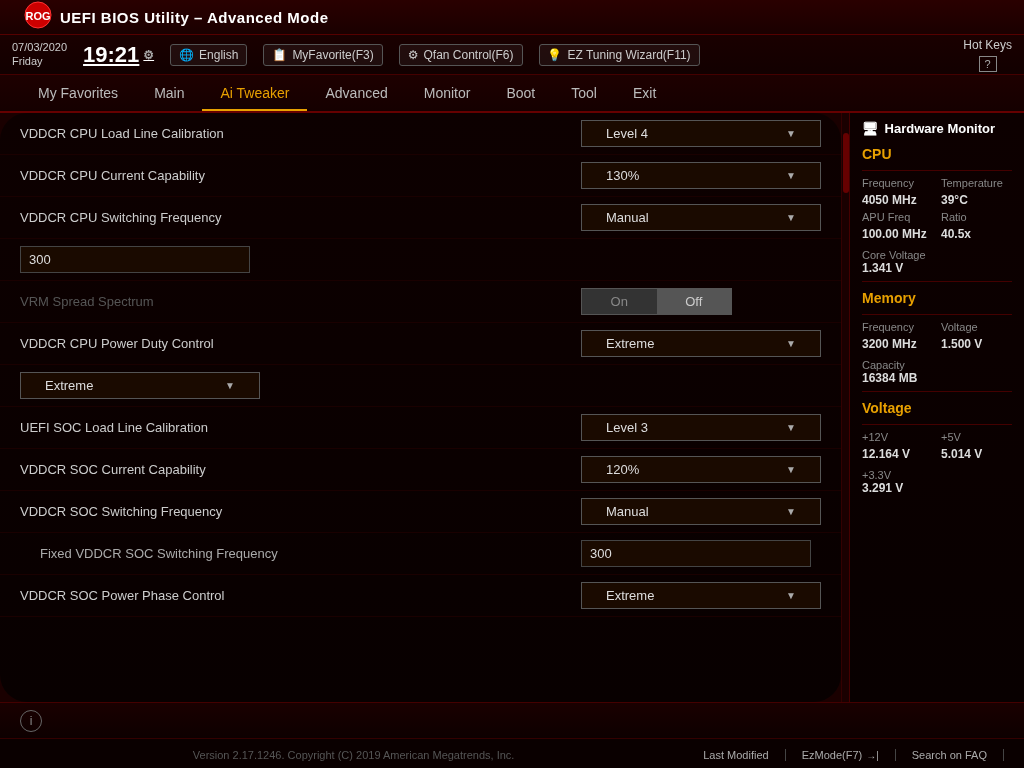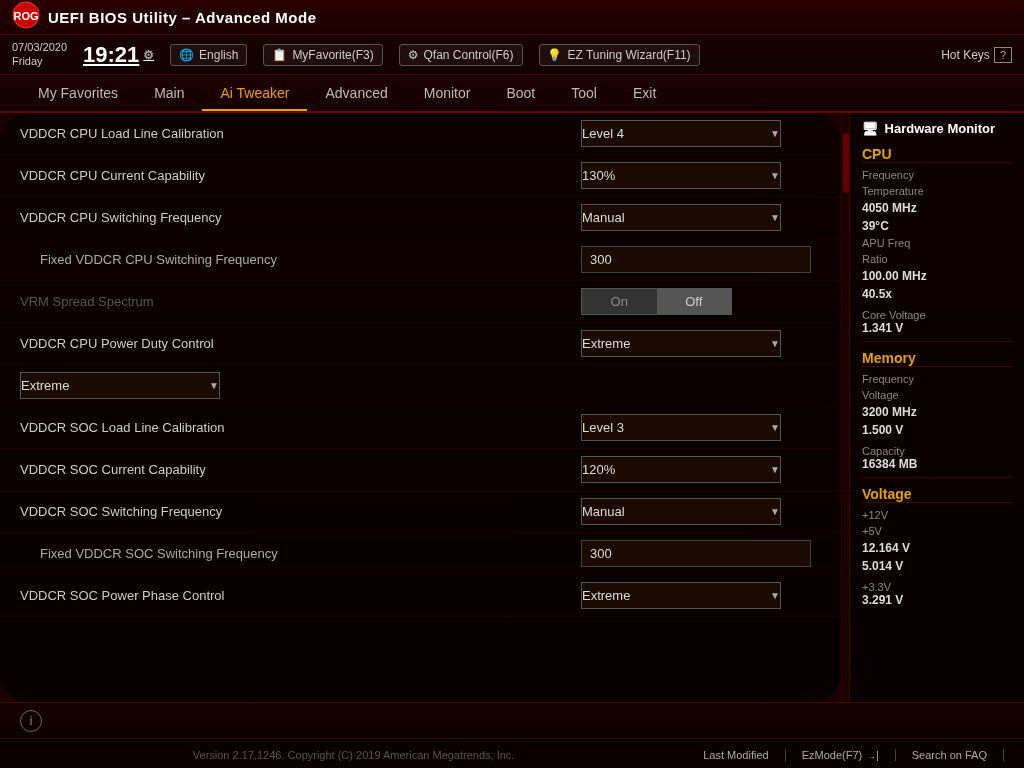--- a/index.html
+++ b/index.html
@@ -13,21 +13,21 @@
       position: relative;
     }
 
     
     .header {
       background: linear-gradient(180deg, #2a0000 0%, #1a0000 100%);
       border-bottom: 1px solid #500;
       height: 35px;
       display: flex;
       align-items: center;
-      padding: 0 12px;
+      padding: 0 24px;
       gap: 8px;
     }
     .header-title {
       color: #fff;
       font-size: 15px;
       font-weight: bold;
       letter-spacing: 0.5px;
       flex: 1;
     }
 
@@ -74,20 +74,21 @@
       cursor: pointer;
     }
     .hotkeys-btn {
       margin-left: auto;
       display: flex;
       align-items: center;
       gap: 4px;
       color: #ccc;
       font-size: 12px;
       cursor: pointer;
+      flex-direction: column;
     }
 
     
     .nav-tabs {
       background: linear-gradient(180deg, #1e0000 0%, #150000 100%);
       height: 38px;
       display: flex;
       align-items: center;
       padding: 0 0 0 20px;
       border-bottom: 2px solid #600;
@@ -140,26 +141,26 @@
     }
     .setting-label.indented { padding-left: 20px; color: #aaa; }
 
     .setting-control {
       width: 240px;
       display: flex;
       align-items: center;
     }
 
     .dropdown {
-      width: 200px;
+      width: 240px;
       background: #1a0a00;
       border: 1px solid #555;
       color: #ddd;
       font-size: 13px;
-      padding: 5px 0;
+      padding: 5px 24px;
       display: flex;
       align-items: center;
       justify-content: space-between;
       cursor: pointer;
       position: relative;
     }
     .dropdown-arrow { color: #aaa; font-size: 10px; }
 
     .text-input {
       width: 230px;
@@ -203,25 +204,25 @@
       display: flex;
       align-items: center;
       gap: 6px;
     }
     .hw-section-title {
       color: #e8a000;
       font-size: 14px;
       font-weight: bold;
       margin: 8px 0 6px 0;
       border-bottom: 1px solid #400;
-      padding-bottom: 0;
+      padding-bottom: 8px;
     }
     .hw-grid {
       display: grid;
-      grid-template-columns: 1fr;
+      grid-template-columns: 1fr 1fr;
       gap: 4px 8px;
       margin-bottom: 8px;
     }
     .hw-label {
       color: #888;
       font-size: 11px;
     }
     .hw-value {
       color: #ddd;
       font-size: 12px;
@@ -405,21 +406,20 @@
         <div class="setting-row">
           <div class="setting-label">VDDCR CPU Switching Frequency</div>
           <div class="setting-control">
             <div class="dropdown">
               <span>Manual</span>
               <span class="dropdown-arrow">▼</span>
             </div>
           </div>
         </div>
         <div class="setting-row">
-          <div class="setting-label indented">Fixed VDDCR CPU Switching Frequency</div>
           <div class="setting-control">
             <input type="text" class="text-input" value="300" style="">
           </div>
         </div>
         <div class="setting-row disabled">
           <div class="setting-label">VRM Spread Spectrum</div>
           <div class="setting-control">
             <div class="toggle-control">
               <div class="toggle-btn on">On</div>
               <div class="toggle-btn off">Off</div>
@@ -437,21 +437,21 @@
         </div>
         <div class="setting-row">
           <div class="setting-control">
             <div class="dropdown">
               <span>Extreme</span>
               <span class="dropdown-arrow">▼</span>
             </div>
           </div>
         </div>
         <div class="setting-row">
-          <div class="setting-label">VDDCR SOC Load Line Calibration</div>
+          <div class="setting-label">UEFI SOC Load Line Calibration</div>
           <div class="setting-control">
             <div class="dropdown">
               <span>Level 3</span>
               <span class="dropdown-arrow">▼</span>
             </div>
           </div>
         </div>
         <div class="setting-row">
           <div class="setting-label">VDDCR SOC Current Capability</div>
           <div class="setting-control">

